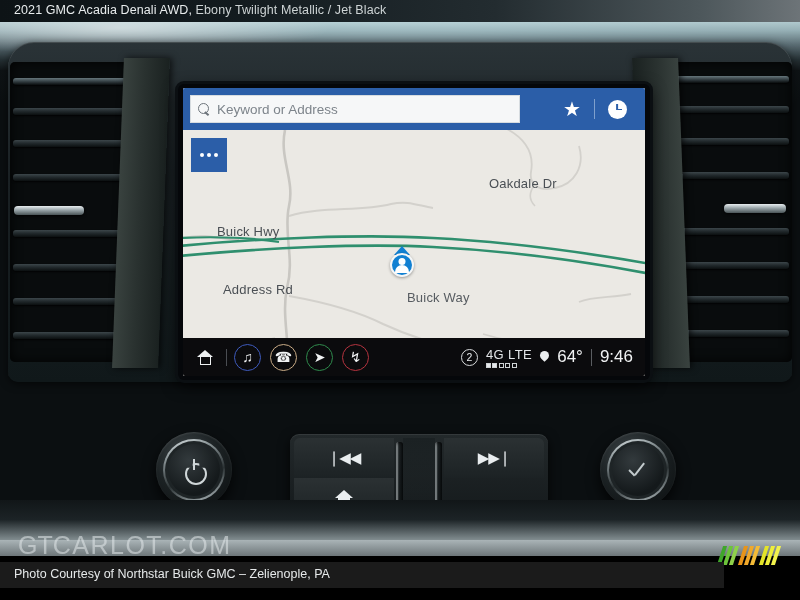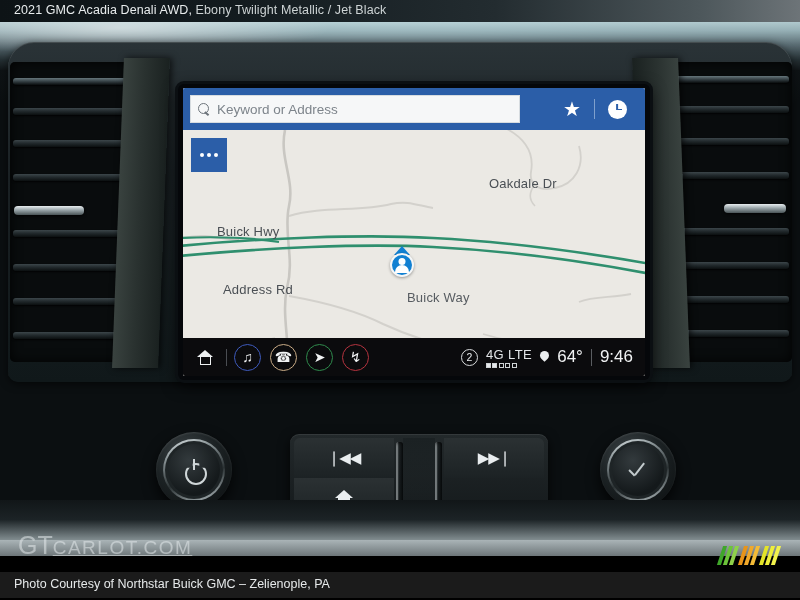--- a/index.html
+++ b/index.html
@@ -341,31 +341,31 @@
     content:""; position:absolute; left:0; bottom:0; width:800px; height:16px;
     background:linear-gradient(180deg,#aab4b7,#6d7679);
   }
 
   
   .wm{
     position:absolute; left:18px; top:531px; z-index:30;
     font-size:25px; color:rgba(225,232,234,.55); letter-spacing:0px;
     font-family:"Liberation Sans", sans-serif;
   }
-  .wm .small{ font-size:19px; letter-spacing:1.5px;text-decoration:underline; }
+  .wm .small{ font-size:25px; letter-spacing:1.5px; }
   .stripes{
     position:absolute; right:22px; top:546px; z-index:30;
     display:flex; gap:5px; transform:skewX(-18deg);
   }
   .stripes .grp{ display:flex; gap:2px; }
   .stripes i{ display:block; width:4px; height:19px; }
 
   
   .footer{
-    position:absolute; left:0; bottom:2px; width:800px; height:26px;
+    position:absolute; left:0; bottom:12px; width:724px; height:26px;
     background:#1b1b1b; z-index:40;
   }
   .footer-text{
     position:absolute; left:14px; top:5px;
     font-size:12.5px; color:#e6e9ea; white-space:nowrap;
   }
 </style>
 </head>
 <body>
 

